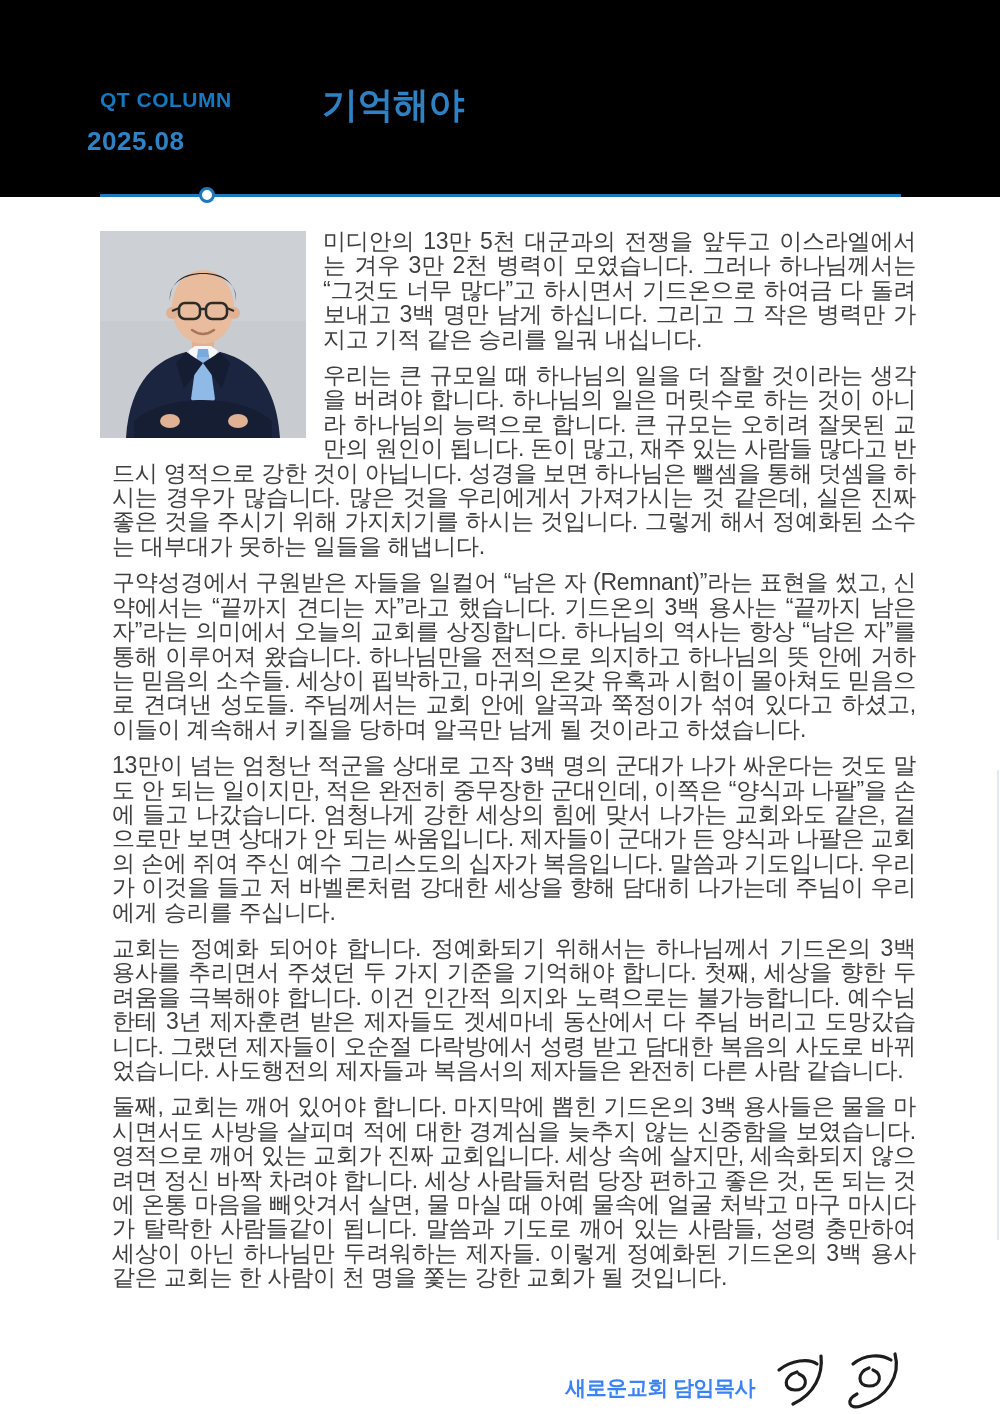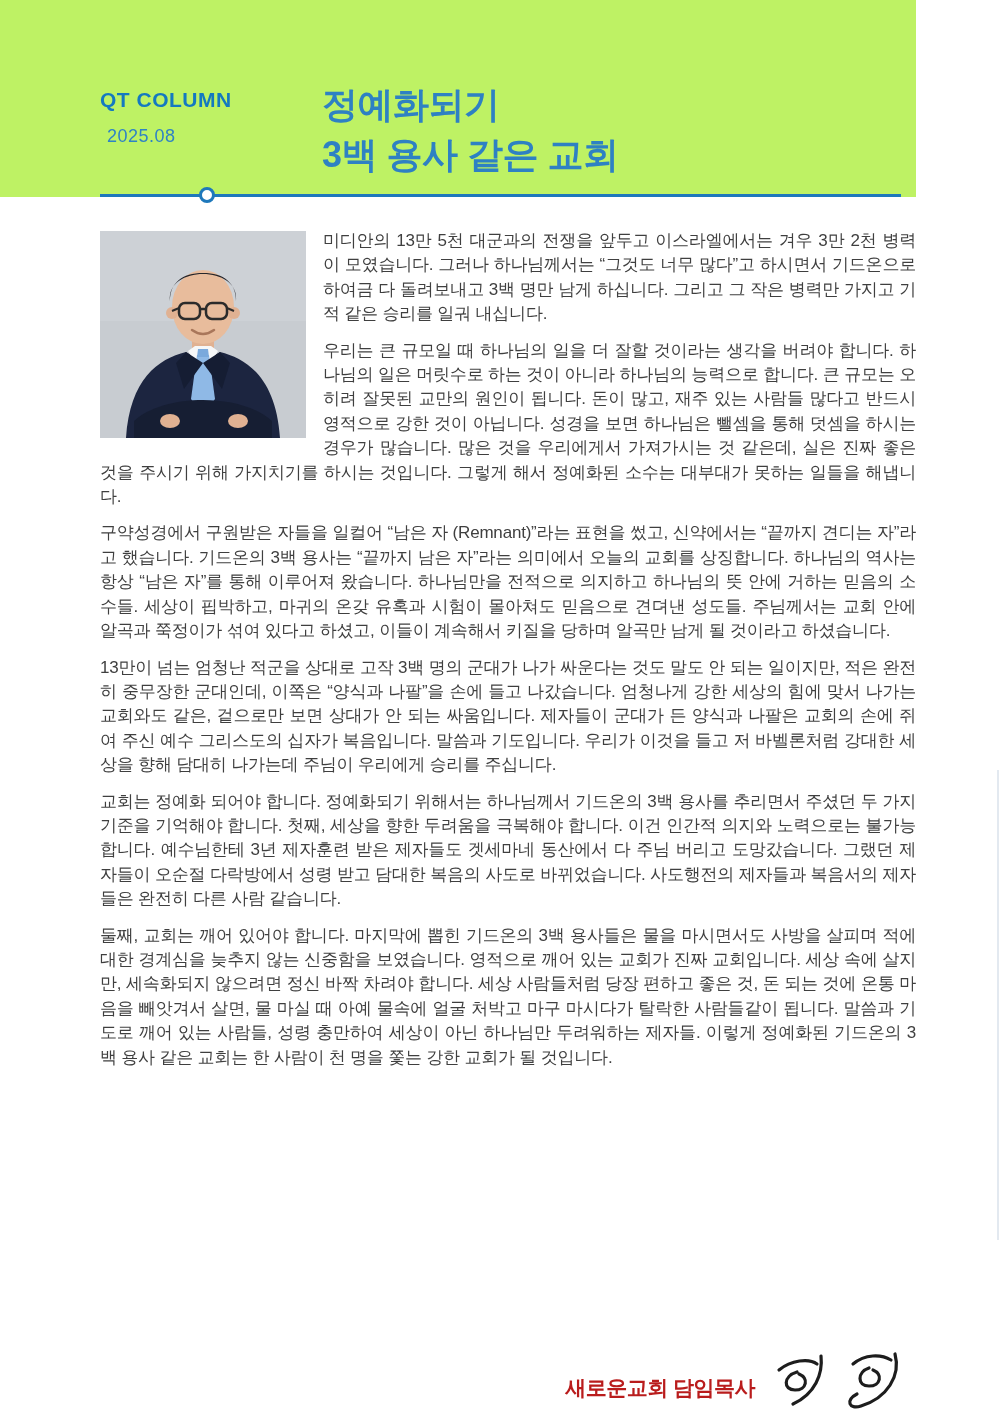--- a/index.html
+++ b/index.html
@@ -5,30 +5,30 @@
   html,body{margin:0;padding:0;background:#ffffff;}
   .page{
     position:relative;
     width:1000px;height:1414px;
     background:#ffffff;
     overflow:hidden;
     font-family:"Liberation Sans","DejaVu Sans",sans-serif;
   }
   
   .header{
-    position:absolute;left:0;top:0;width:916px;height:197px;
-    background:#bef264;
+    position:absolute;left:0;top:0;width:1000px;height:197px;
+    background:#000000;
   }
   .kicker{
     position:absolute;left:100px;top:88px;
     font-size:21px;font-weight:700;color:#1479c0;letter-spacing:.5px;
   }
   .date{
-    position:absolute;left:107px;top:126px;
-    font-size:18px;font-weight:400;color:#2f83c5;letter-spacing:.5px;
+    position:absolute;left:87px;top:126px;
+    font-size:26px;font-weight:700;color:#2f83c5;letter-spacing:.5px;
   }
   .title{
     position:absolute;left:322px;top:80px;
     font-size:36px;line-height:50px;font-weight:700;color:#2e81c3;
     letter-spacing:-0.5px;
   }
   .rule{
     position:absolute;left:100px;top:194px;width:801px;height:3px;
     background:#1e78bb;
   }
@@ -41,53 +41,52 @@
   .edge-line{
     position:absolute;right:1px;top:770px;width:2px;height:470px;
     background:#e3e9f0;
   }
   
   .article{
     position:absolute;left:100px;top:229px;width:816px;
     color:#3f3f3f;
   }
   .article p{
-    margin:0 0 12px 0;
-    font-size:17px;line-height:24.4px;
+    margin:0 0 12px 12px;
+    font-size:23px;line-height:24.4px;
     text-align:justify;
     letter-spacing:-0.2px;
     word-break:break-all;
   }
   .portrait{
     float:left;width:206px;height:207px;
     margin:2px 17px 10px 0;
     display:block;
   }
   
   .signature-row{
     position:absolute;right:85px;top:1348px;height:64px;
     display:flex;align-items:flex-end;gap:10px;
   }
   .signature-title{
-    font-size:21px;font-weight:700;color:#b91c1c;letter-spacing:-0.5px;
+    font-size:21px;font-weight:700;color:#3b82f6;letter-spacing:-0.5px;
     padding-bottom:10px;white-space:nowrap;margin-left:45px;
   }
   .autograph{display:block;}
 </style>
 </head>
 <body>
 
 <div class="page">
 
   <div class="header">
     <div class="kicker">QT COLUMN</div>
     <div class="date">2025.08</div>
     <div class="title">
-      <div>정예화되기</div>
-      <div>3백 용사 같은 교회</div>
+      <div>기억해야</div>
     </div>
   </div>
   <div class="rule"></div>
   <div class="rule-dot"></div>
 
   <div class="article">
 
     <svg class="portrait" viewBox="0 0 206 207" aria-hidden="true">
       <rect x="0" y="0" width="206" height="207" fill="#c8ccd1"></rect>
       <rect x="0" y="0" width="206" height="90" fill="#cdd1d6"></rect>

